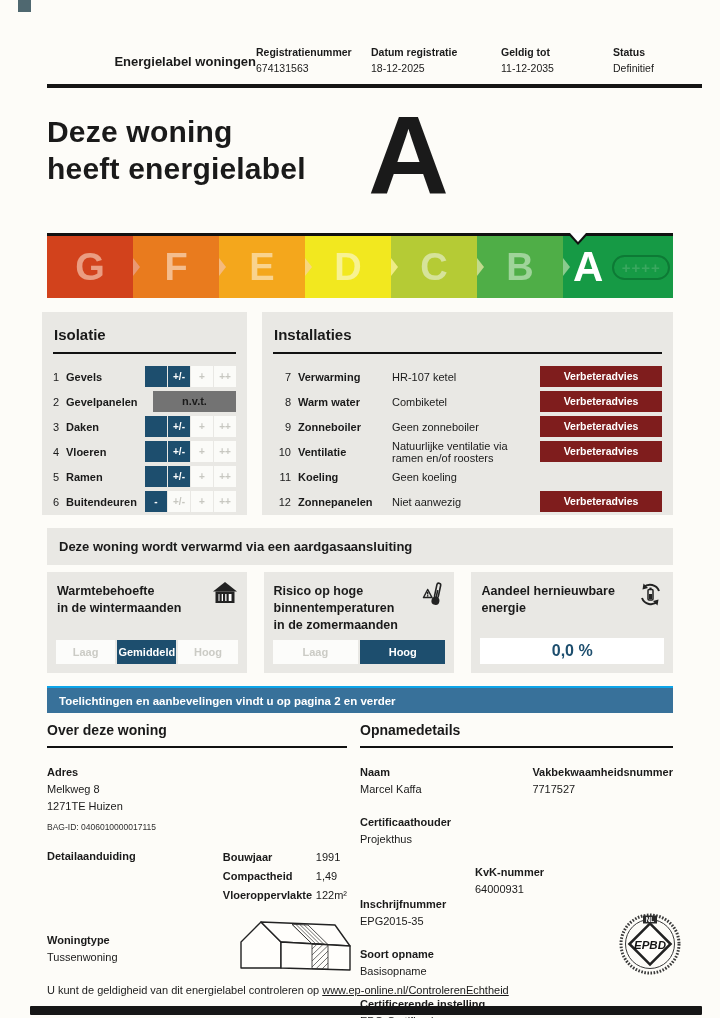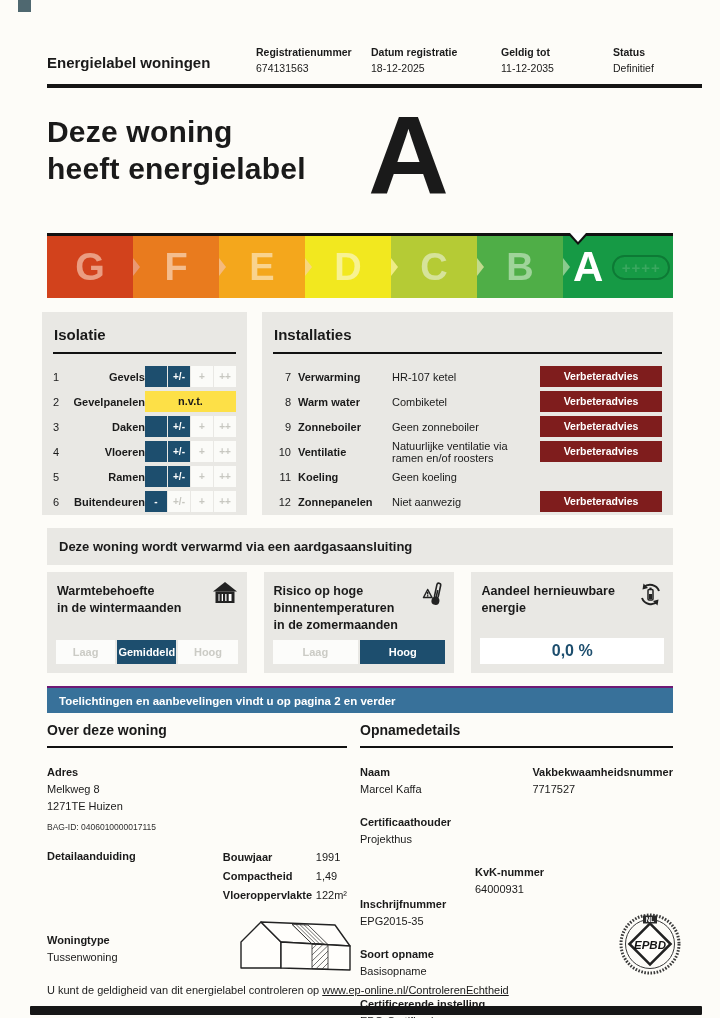--- a/index.html
+++ b/index.html
@@ -11,21 +11,21 @@
     color:#1a1a1a;
     overflow:hidden;
   }
   .abs { position:absolute; }
 
   
   .artifact { left:18px; top:0; width:13px; height:12px; background:#23424e; opacity:.8; }
 
   
   .header { left:47px; top:46px; width:626px; display:flex; }
-  .header-title { flex:1; font-size:15px; font-weight:bold; padding-top:8px; }
+  .header-title { flex:1; font-size:13px; font-weight:bold; padding-top:8px;text-align:right; }
   .hfield { font-size:10.5px; }
   .hfield .hl { font-weight:bold; margin-bottom:4px; }
   .hf1{width:115px}.hf2{width:130px}.hf3{width:112px}.hf4{width:60px}
   .header-rule { left:47px; top:84px; width:655px; height:4px; background:#151515; }
 
   
   .headline { left:47px; top:114px; font-size:30px; font-weight:bold; line-height:1.23; letter-spacing:.2px; }
   .big-grade { left:368px; top:100px; font-size:112px; font-weight:bold; line-height:1; }
 
   
@@ -49,26 +49,26 @@
 
   
   .panel { background:#e9e8e4; padding:10px 11px; }
   .panel h2 { font-size:15px; font-weight:bold; margin:4px 0 0 1px; }
   .panel .h-rule { height:2px; background:#111; margin:9px 0 12px; }
   .panel-isolatie { left:42px; top:312px; width:205px; height:203px; }
   .panel-installaties { left:262px; top:312px; width:411px; height:203px; }
 
   .irow { display:flex; align-items:center; height:21px; margin-bottom:4px; }
   .rnum { width:13px; font-size:11px; }
-  .rlbl { flex:1; font-size:11px; font-weight:bold;text-align:right; }
+  .rlbl { flex:1; font-size:11px; font-weight:bold; }
   .cells { display:flex; gap:1px; }
   .cell { width:22px; height:21px; line-height:21px; text-align:center; font-size:10px; font-weight:bold; }
   .cell.on { background:#1d4e6e; color:#fff; }
   .cell.off { background:#fbfbf8; color:#c7c7c0; }
-  .nvt { width:91px; height:21px; line-height:21px; background:#fde047; text-align:center;
+  .nvt { width:83px; height:21px; line-height:21px; background:#737373; text-align:center;
     font-size:11px; font-weight:bold; }
 
   .inst-row { display:flex; align-items:center; height:21px; margin-bottom:4px; font-size:11px; }
   .inum { width:18px; text-align:right; margin-right:7px; }
   .ilbl { width:94px; font-weight:bold; }
   .ival { flex:1; padding-right:12px; }
   .ibtn { width:122px; height:21px; line-height:21px; background:#7f1d1d; color:#fff;
     font-weight:bold; font-size:10.5px; text-align:center; }
   .ibtn-spacer { width:122px; }
 
@@ -85,21 +85,21 @@
   .opts { position:absolute; left:9px; right:9px; bottom:9px; display:flex; gap:2px; }
   .opt { flex:1; height:24px; line-height:24px; text-align:center; font-size:11px; font-weight:bold;
     background:#fcfcfa; color:#cbcbc5; }
   .opt.sel { background:#1d4e6e; color:#fff; }
   .val-bar { position:absolute; left:9px; right:9px; bottom:9px; height:26px; background:#fff;
     color:#1d4e6e; font-size:16px; font-weight:bold; text-align:center; line-height:26px; }
 
   
   .blue-banner { left:47px; top:686px; width:626px; height:27px; background:#38719a; color:#fff;
     font-size:11.5px; font-weight:bold; display:flex; align-items:center; padding:0 12px;
-    border-top:2px solid #701a75; }
+    border-top:2px solid #0ea5e9; }
 
   
   .col { position:absolute; top:722px; }
   .col-left { left:47px; width:300px; }
   .col-right { left:360px; width:313px; }
   .col h4 { font-size:14px; font-weight:bold; }
   .sec-rule { height:2px; background:#111; margin:8px 0 0; }
   .blk { margin-top:16px; }
   .lab { font-size:11px; font-weight:bold; line-height:1.55; }
   .val { font-size:11px; line-height:1.55; }

